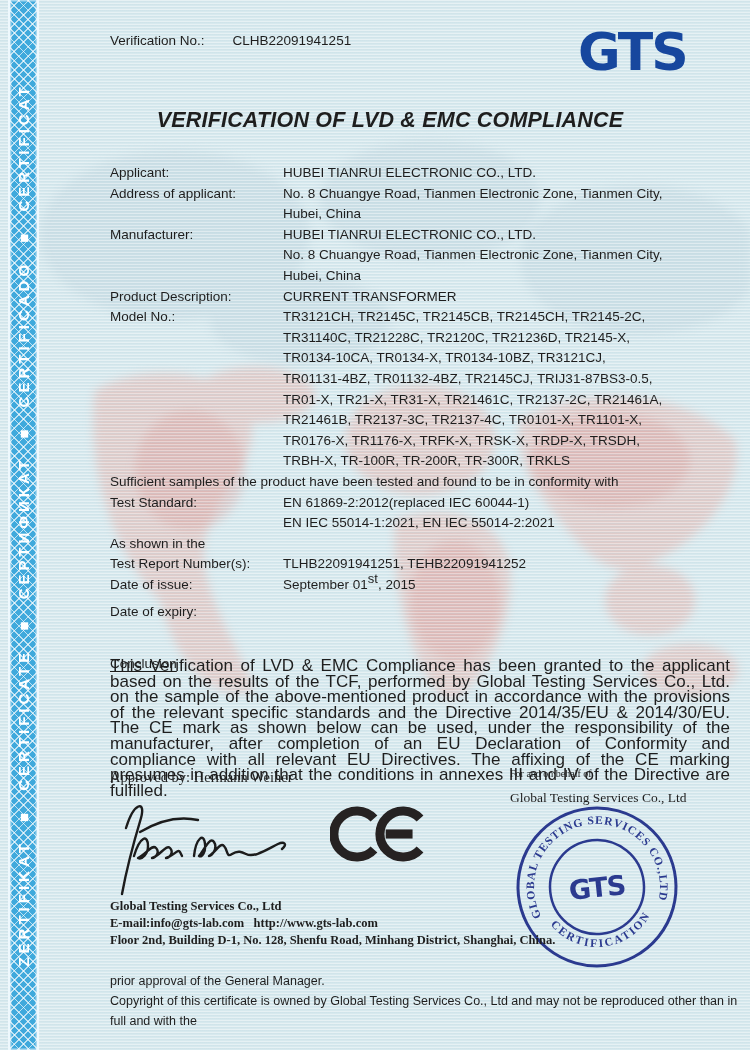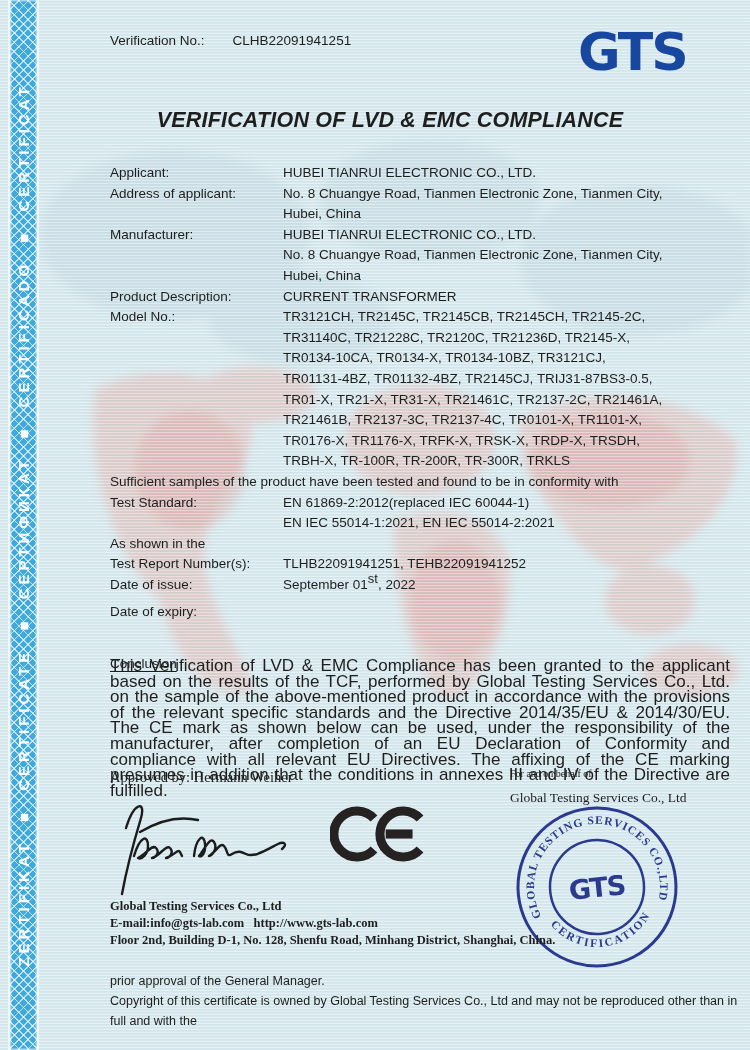--- a/index.html
+++ b/index.html
@@ -149,21 +149,21 @@
 
       <div class="fullline">As shown in the</div>
 
       <div class="frow">
         <div class="lab">Test Report Number(s):</div>
         <div class="valcol">TLHB22091941251, TEHB22091941252</div>
       </div>
 
       <div class="frow">
         <div class="lab">Date of issue:</div>
-        <div class="valcol"><span>September 01</span><sup class="st">st</sup><span>, 2022</span></div>
+        <div class="valcol"><span>September 01</span><sup class="st">st</sup><span>, 2015</span></div>
       </div>
 
       <div class="frow gap7">
         <div class="lab">Date of expiry:</div>
       </div>
     </div>
 
     <div class="abs concl-head">Conclusion</div>
     <div class="abs concl-text">This Verification of LVD &amp; EMC Compliance has been granted to the applicant based on the results of the TCF, performed by Global Testing Services Co., Ltd. on the sample of the above-mentioned product in accordance with the provisions of the relevant specific standards and the Directive 2014/35/EU &amp; 2014/30/EU. The CE mark as shown below can be used, under the responsibility of the manufacturer, after completion of an EU Declaration of Conformity and compliance with all relevant EU Directives. The affixing of the CE marking presumes in addition that the conditions in annexes III and IV of the Directive are fulfilled.</div>
 

